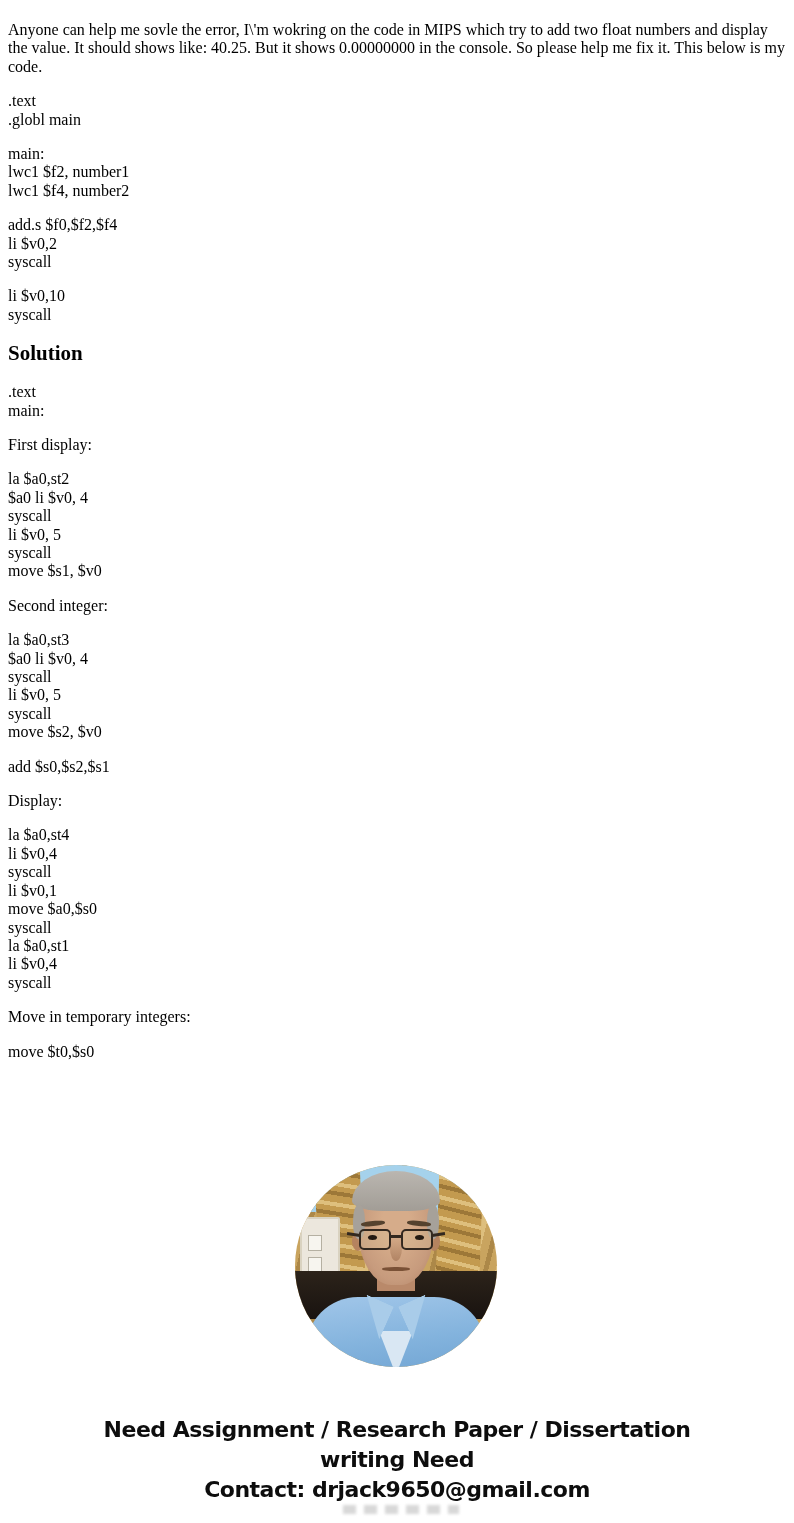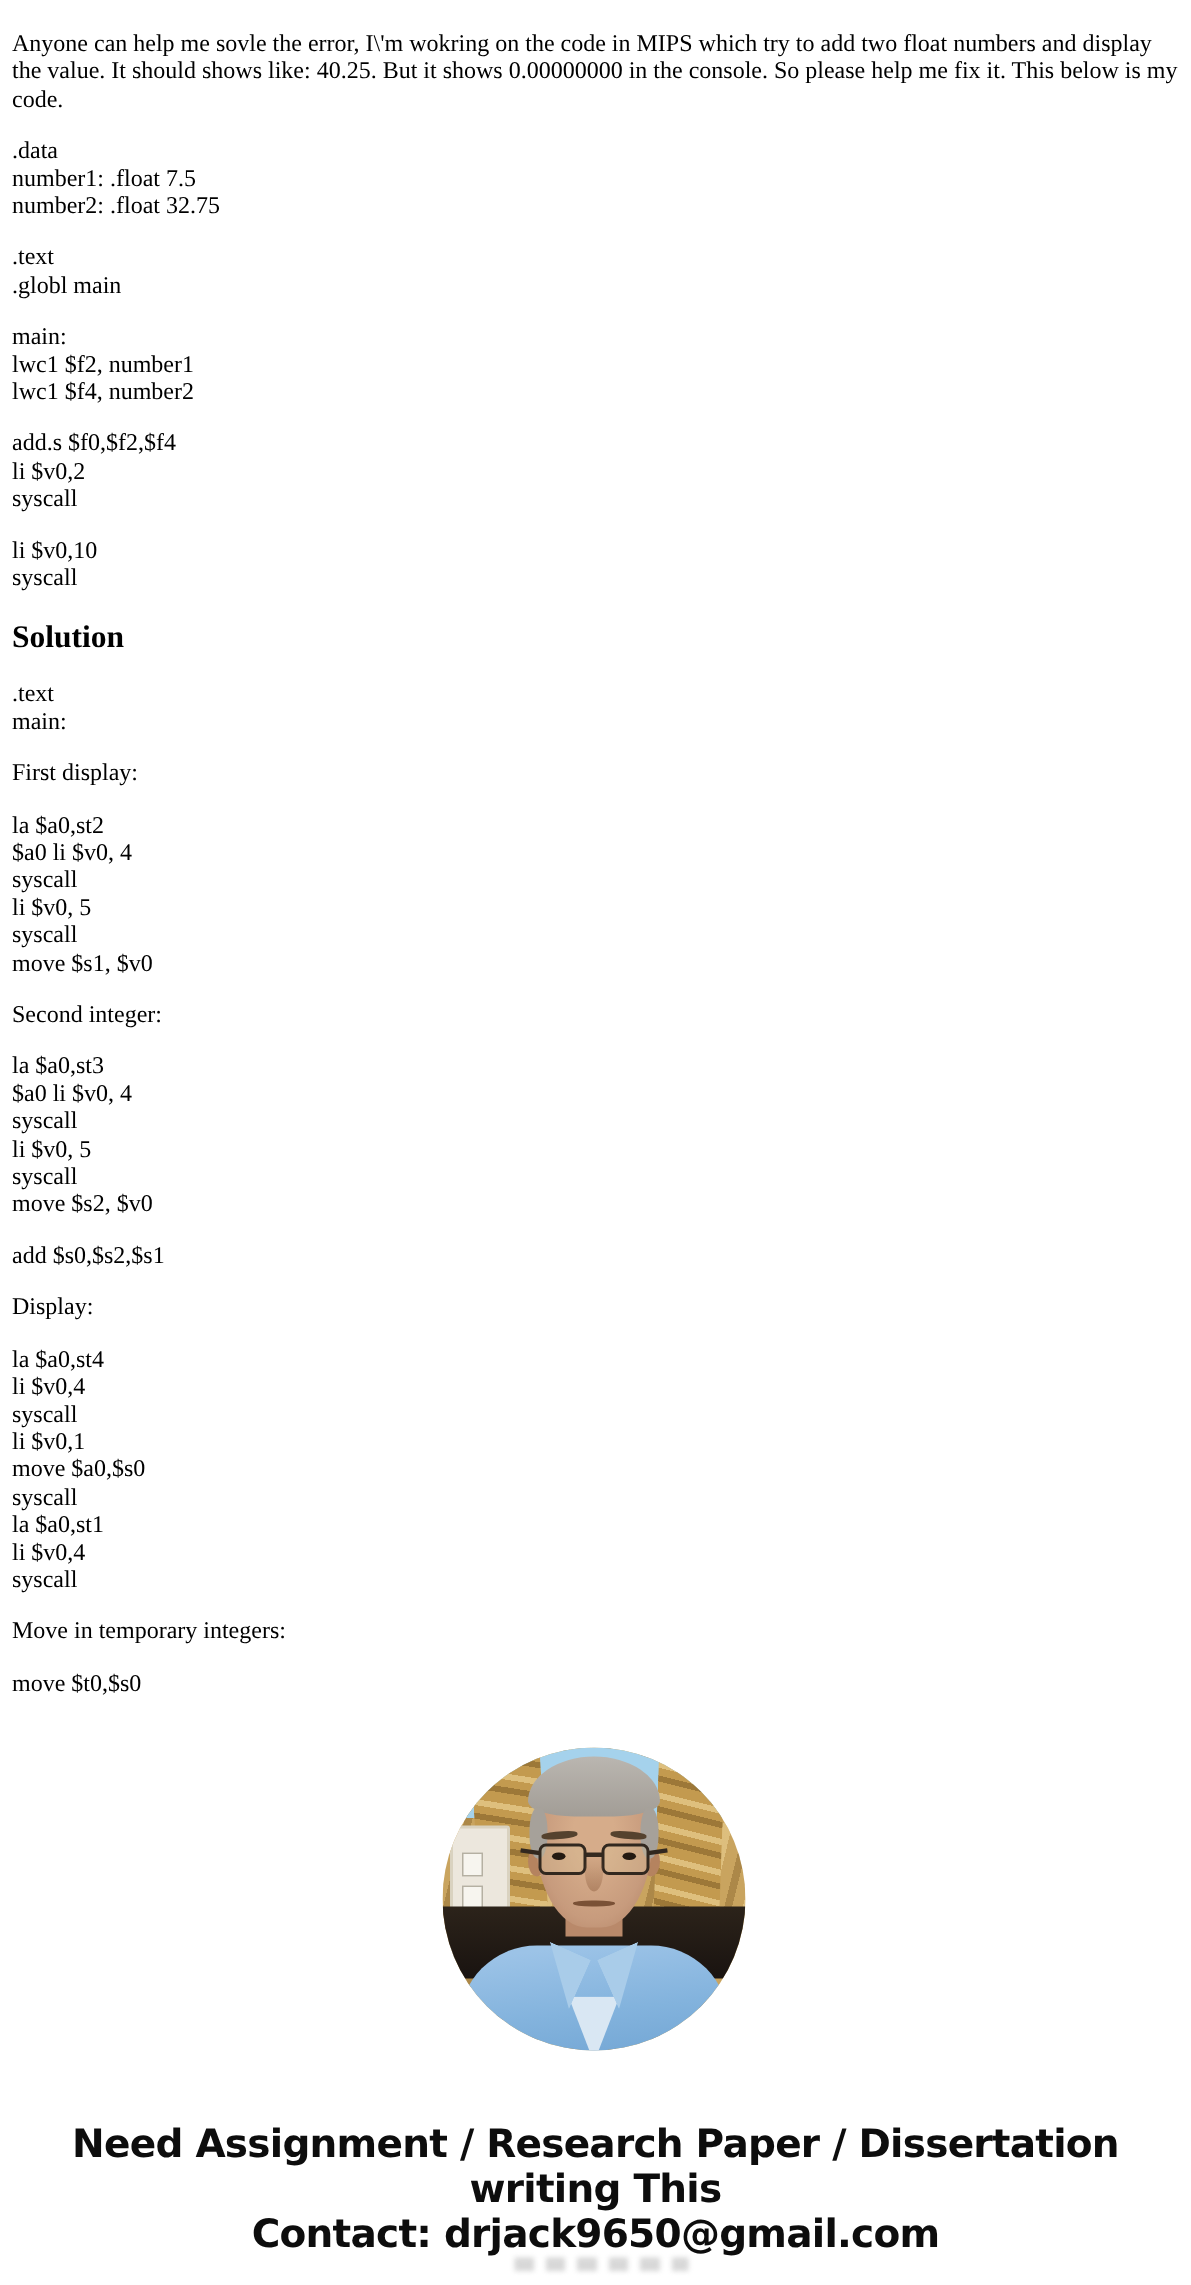--- a/index.html
+++ b/index.html
@@ -139,21 +139,21 @@
     left: 50%; top: 102px; transform: translateX(-50%);
     width: 28px; height: 4px; background: #7a5136; border-radius: 45%;
   }
   
   .footer {
     position: absolute;
     left: 0; right: 0; top: 1402px;
     text-align: center;
     font-family: "DejaVu Sans", "Liberation Sans", sans-serif;
     font-weight: bold;
-    font-size: 26px;
+    font-size: 22px;
     line-height: 30px;
     letter-spacing: -0.5px;
     color: var(--footer-text, #0d0d0d);
   }
   
   .smudge {
     position: absolute;
     left: 343px; top: 1492px;
     width: 116px; height: 9px;
     background: repeating-linear-gradient(90deg,
@@ -163,21 +163,20 @@
   }
 </style>
 </head>
 <body>
 
 <div class="page">
 
   <div class="content-clip">
     <p class="first">Anyone can help me sovle the error, I\'m wokring on the code in MIPS which try to add two float numbers and display the value. It should shows like: 40.25. But it shows 0.00000000 in the console. So please help me fix it. This below is my code.</p>
     <div id="question-blocks">
-        <p>.data<br>number1: .float 7.5<br>number2: .float 32.75</p>
         <p>.text<br>.globl main</p>
         <p>main:<br>lwc1 $f2, number1<br>lwc1 $f4, number2</p>
         <p>add.s $f0,$f2,$f4<br>li $v0,2<br>syscall</p>
         <p>li $v0,10<br>syscall</p>
       </div>
     <h3>Solution</h3>
     <div id="solution-blocks">
         <p>.text<br>main:</p>
         <p>First display:</p>
         <p>la $a0,st2<br>$a0 li $v0, 4<br>syscall<br>li $v0, 5<br>syscall<br>move $s1, $v0</p>
@@ -221,19 +220,19 @@
     <div class="av-lens lr"></div>
     <div class="av-bridge"></div>
     <div class="av-eye eyl"></div>
     <div class="av-eye eyr"></div>
     <div class="av-nose"></div>
     <div class="av-mouth"></div>
   </div>
 
   <div class="footer">
     <div>Need Assignment / Research Paper / Dissertation</div>
-    <div>writing This</div>
+    <div>writing Need</div>
     <div>Contact: drjack9650@gmail.com</div>
   </div>
 
   <div class="smudge"></div>
 
 </div>
 
 </body></html>

